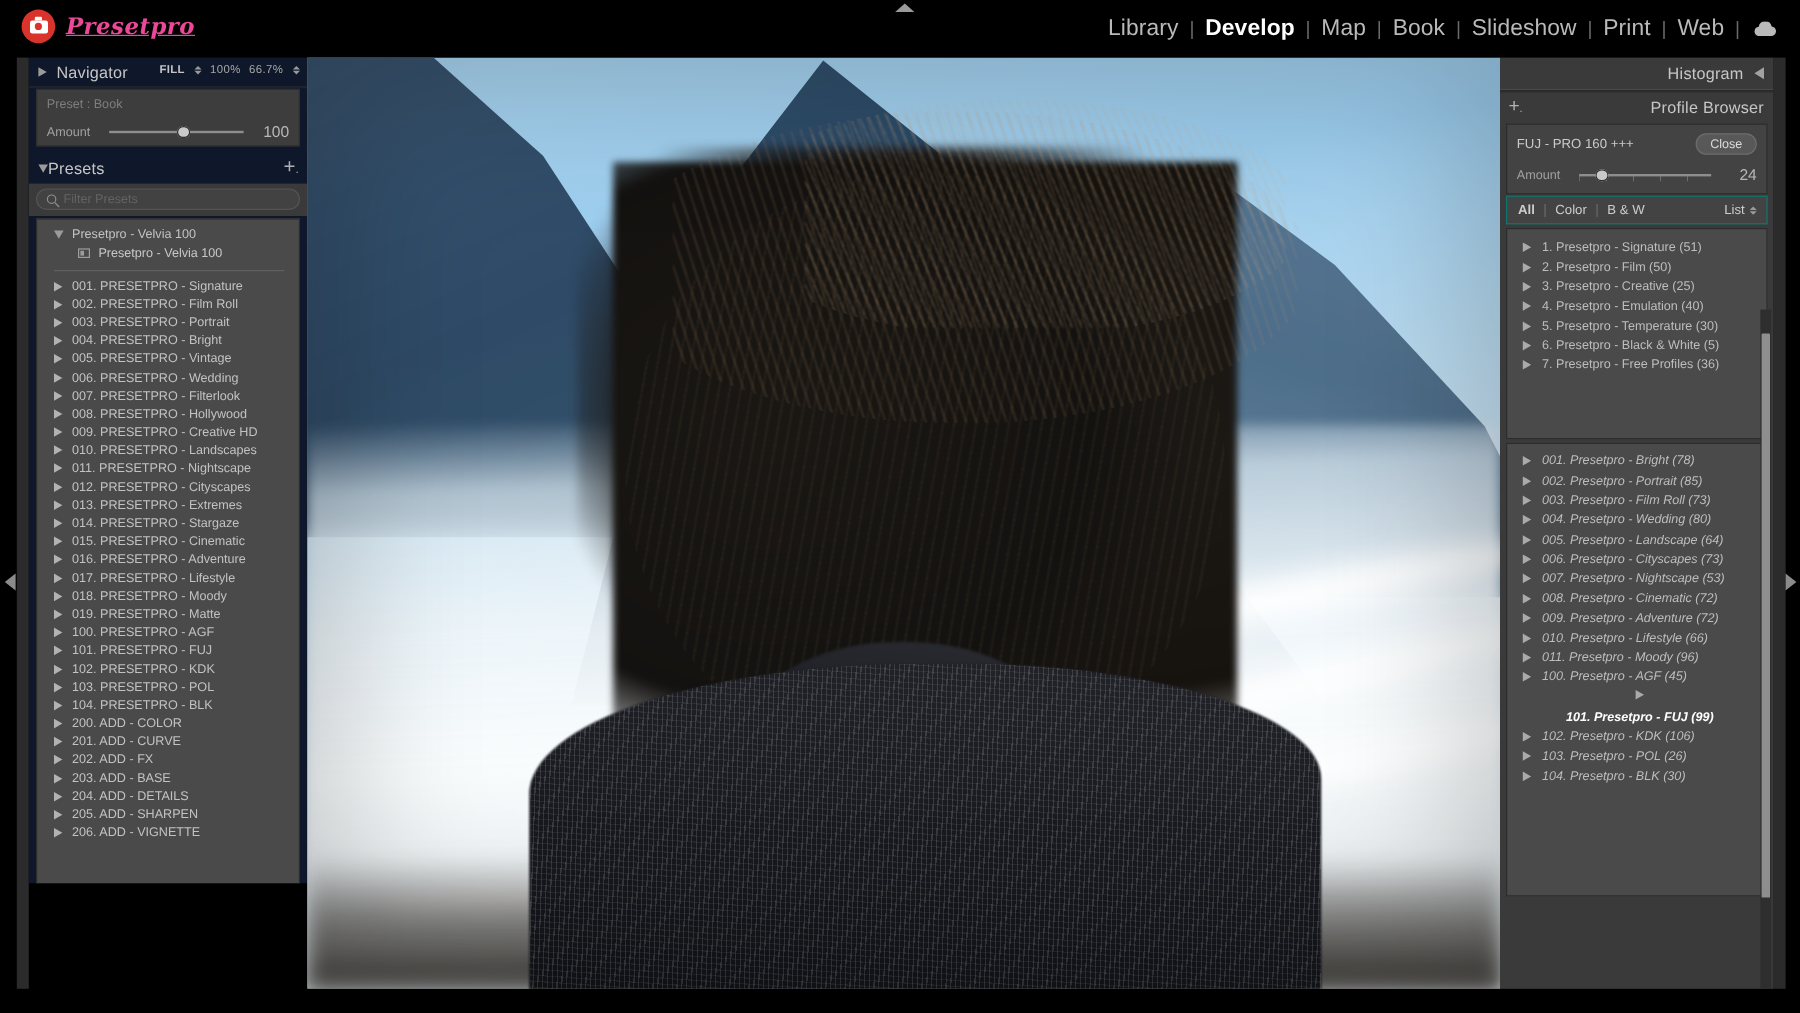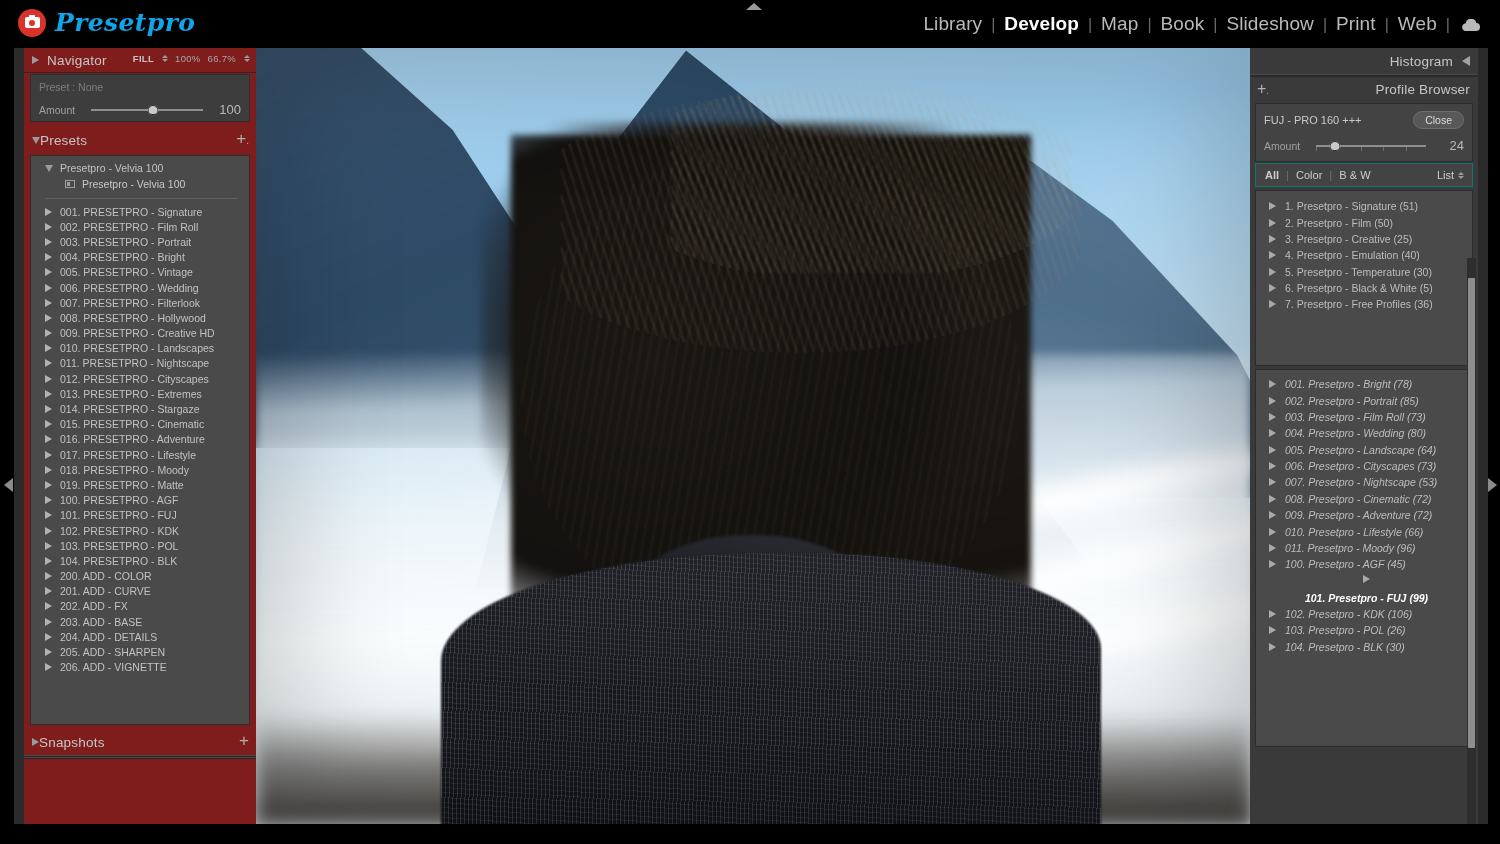--- a/index.html
+++ b/index.html
@@ -33,42 +33,42 @@
     content: ""; position: absolute; left: 4px; top: -2.5px;
     width: 6px; height: 3px; background: #fff; border-radius: 1px 1px 0 0;
   }
   .logo-cam::after {
     content: ""; position: absolute; left: 4.5px; top: 2.5px;
     width: 6px; height: 6px; border-radius: 50%; background: #d9342b;
   }
   .logo-text {
     font-family: "DejaVu Serif", serif;
     font-style: italic; font-weight: 700;
-    font-size: 25px; color: #0ea5e9; letter-spacing: .4px;
+    font-size: 19px; color: #ec4899; letter-spacing: .4px; text-decoration: underline;
   }
   .modules {
     position: absolute; right: 14px; top: 13px;
     display: flex; align-items: baseline; gap: 0;
     font-size: 19px; color: #b9b9b9;
   }
   .modules .mod { padding: 0 9px; cursor: pointer; letter-spacing: .1px; }
   .modules .mod.active { color: #fff; font-weight: 700; }
   .modules .sep { color: #6a6a6a; font-size: 16px; }
   .cloud-icon { padding: 0 6px 0 10px; position: relative; top: 2px; }
   .top-arrow {
     position: absolute; left: 746px; top: 3px;
     width: 0; height: 0;
     border-left: 8px solid transparent; border-right: 8px solid transparent;
     border-bottom: 7px solid #9a9a9a;
   }
 
   
   .left-panel {
-    position: absolute; left: 24px; top: 48px; width: 232px; height: 776px;
-    background: #7f1d1d; color: #b4b4b4; font-size: 11.5px;
+    position: absolute; left: 24px; top: 48px; width: 232px; height: 688px;
+    background: #0f172a; color: #b4b4b4; font-size: 11.5px;
     overflow: hidden;
   }
   .panel-header {
     height: 24px; display: flex; align-items: center;
     padding: 0 8px; position: relative;
   }
   .panel-header .tri {
     width: 0; height: 0; margin-right: 8px;
   }
   .tri-right {
@@ -492,37 +492,43 @@
         <span>66.7%</span>
         <span class="stepper">
             <i class="up"></i>
             <i class="dn"></i>
           </span>
       </span>
     </div>
     <div class="hairline"></div>
 
     <div class="nav-preview">
-      <div class="nav-preset-line">Preset : None</div>
+      <div class="nav-preset-line">Preset : Book</div>
       <div class="amount-row">
         <span class="amount-label">Amount</span>
         <span class="slider">
           <span class="track"></span>
           <span class="knob" id="left-knob" style="left: 55%;"></span>
         </span>
         <span class="amount-val">100</span>
       </div>
     </div>
 
     <div class="presets-head">
       <span class="tri tri-down"></span>
       <span class="panel-title">Presets</span>
       <span class="plus-btn">+<span class="dot">.</span></span>
     </div>
 
+    <div class="filter-box">
+      <div class="filter-input">
+        <span class="search-glyph"></span>
+        <span class="filter-ph">Filter Presets</span>
+      </div>
+    </div>
 
     <div class="preset-list">
       <div class="pgroup-open">
         <span class="tri tri-down"></span>
         <span>Presetpro - Velvia 100</span>
       </div>
       <div class="pchild">
         <span class="preset-icon"></span>
         <span>Presetpro - Velvia 100</span>
       </div>

